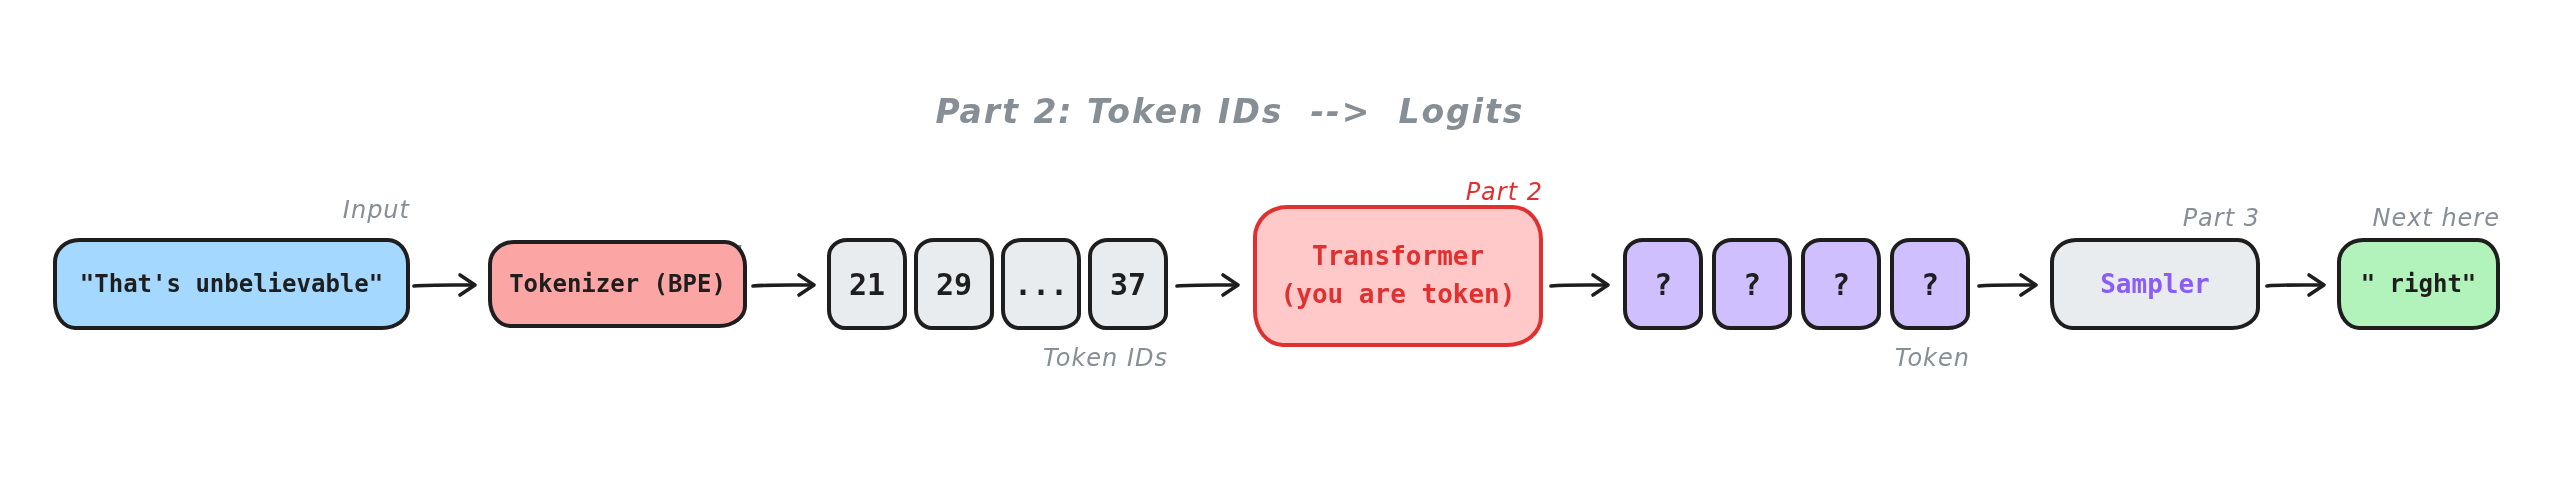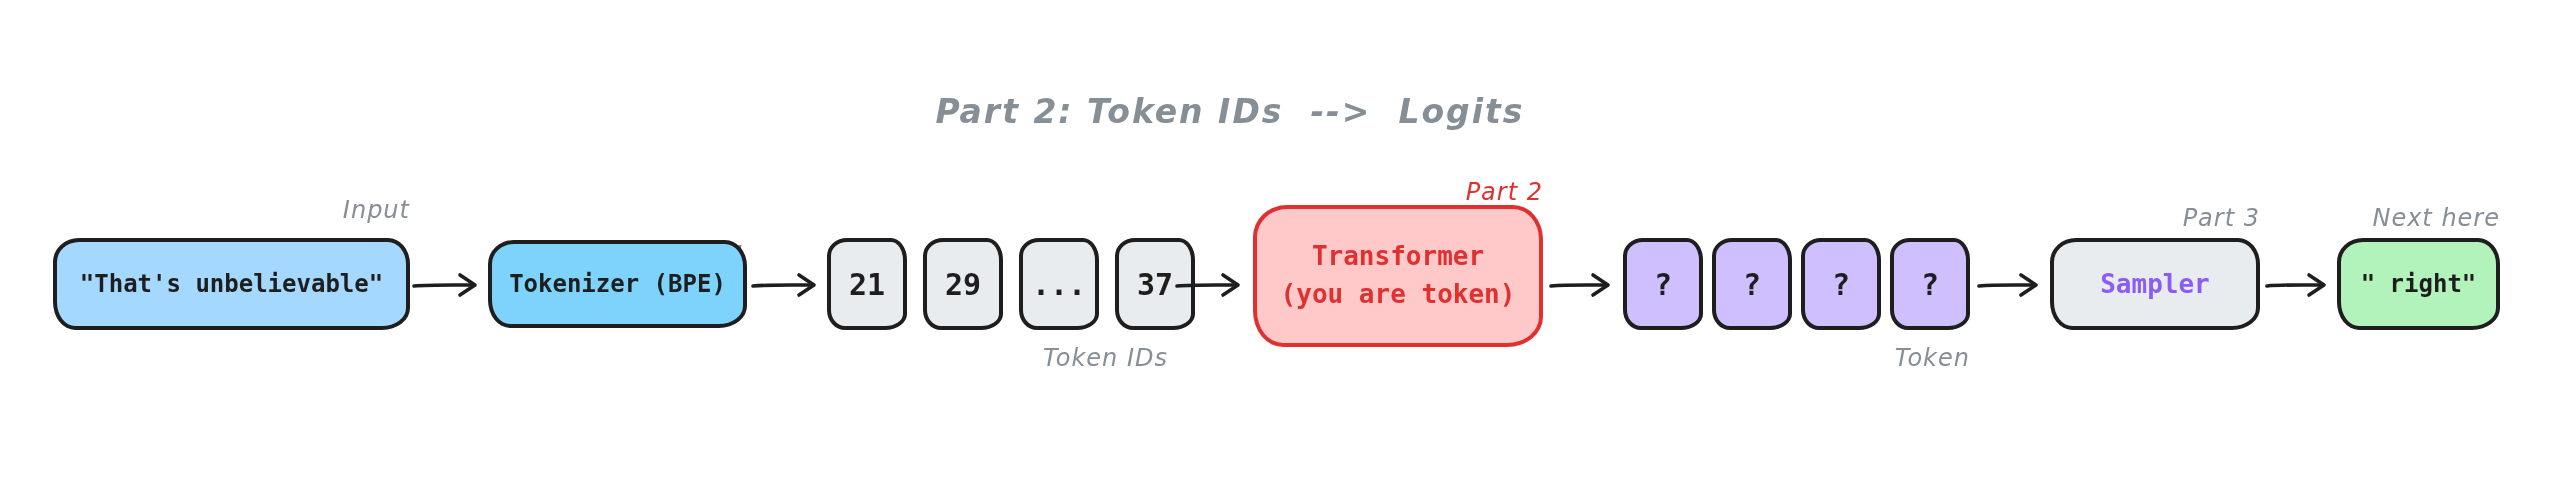--- a/index.html
+++ b/index.html
@@ -41,38 +41,38 @@
     display:flex;
     align-items:center;
     justify-content:center;
     font-family:"DejaVu Sans Mono", monospace;
     font-weight:bold;
     color:#1e1e1e;
     white-space:pre;
   }
   .box.big{ font-size:24px; border-radius:26px 22px 28px 22px / 24px 26px 22px 28px; }
   .fill-blue  { background:#a5d8ff; }
-  .fill-yellow{ background:#7dd3fc; }
+  .fill-yellow{ background:#fca5a5; }
   .fill-gray  { background:#e9ecef; }
   .fill-pink  { background:#ffc9c9; }
   .fill-purple{ background:#d0bfff; }
   .fill-green { background:#b2f2bb; }
   .box.transformer{
     border-color:#e03131;
     color:#e03131;
     flex-direction:column;
     font-size:26px;
     line-height:1.45;
     border-radius:34px 30px 36px 30px / 32px 34px 30px 36px;
   }
   .box.sampler{ color:#8b5cf6; font-size:26px; }
   .chiprow{
     position:absolute;
     display:flex;
-    gap:16px;
+    gap:7px;
   }
   .chip{
     box-sizing:border-box;
     width:80px; height:92px;
     border:4px solid #1e1e1e;
     border-radius:20px 16px 22px 18px / 18px 22px 16px 20px;
     display:flex; align-items:center; justify-content:center;
     font-family:"DejaVu Sans Mono", monospace;
     font-weight:bold;
     font-size:30px;

